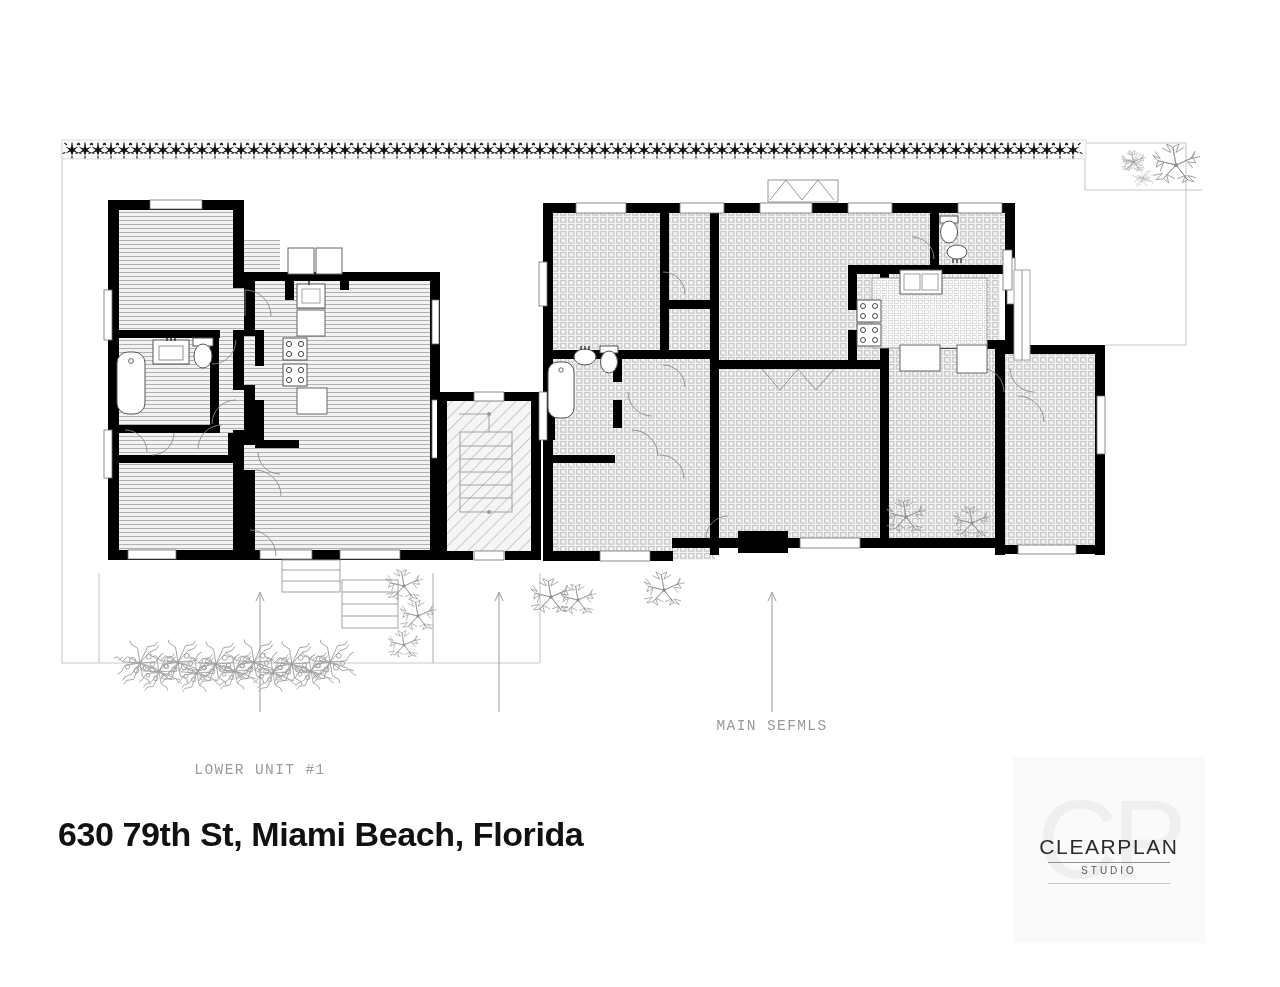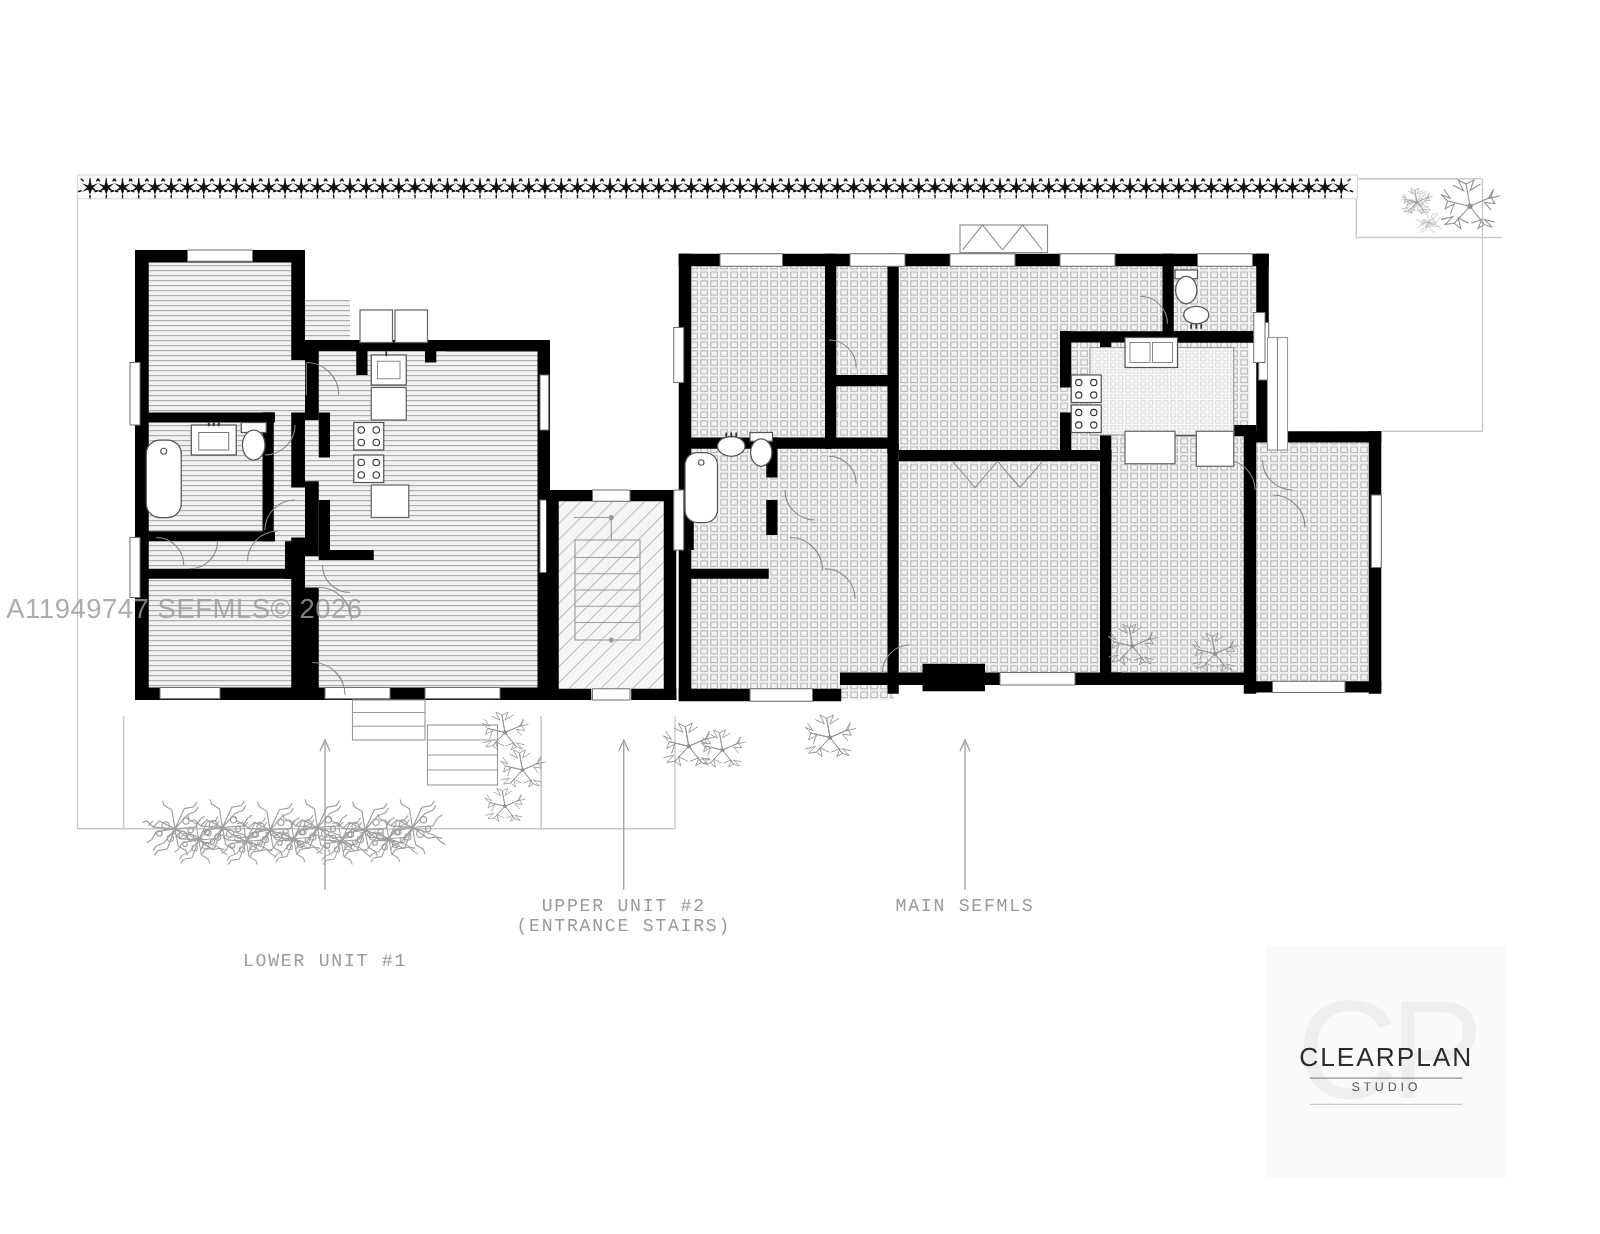--- a/index.html
+++ b/index.html
@@ -613,35 +613,31 @@
     <path d="M260,712 L260,594"></path>
         <path d="M256,601 L260,592 L264,601"></path>
     <path d="M499,712 L499,594"></path>
         <path d="M495,601 L499,592 L503,601"></path>
     <path d="M772,712 L772,594"></path>
         <path d="M768,601 L772,592 L776,601"></path>
   </g>
 
 </svg>
 
-<div class="mls">A11949747 SEFMLS© 2026</div>
 
 <div class="callout" style="left:160px; top:718px; width:200px;margin-top:44px;">
   <span>LOWER UNIT #1</span>
 </div>
 
-<div class="callout" style="left:399px; top:718px; width:200px;">
-  <span>UPPER UNIT #2</span>
-  <span class="l2">(ENTRANCE STAIRS)</span>
-</div>
 
 <div class="callout" style="left:672px; top:718px; width:200px;">
   <span>MAIN SEFMLS</span>
 </div>
 
+<div class="title-block">630 79th St, Miami Beach, Florida</div>
 
 <div class="logo-block">
   <div class="logo-cp">CP</div>
   <div class="logo-name">CLEARPLAN</div>
   <div class="logo-rule"></div>
   <div class="logo-sub">STUDIO</div>
   <div class="logo-rule2"></div>
 </div>
 
 </div>

